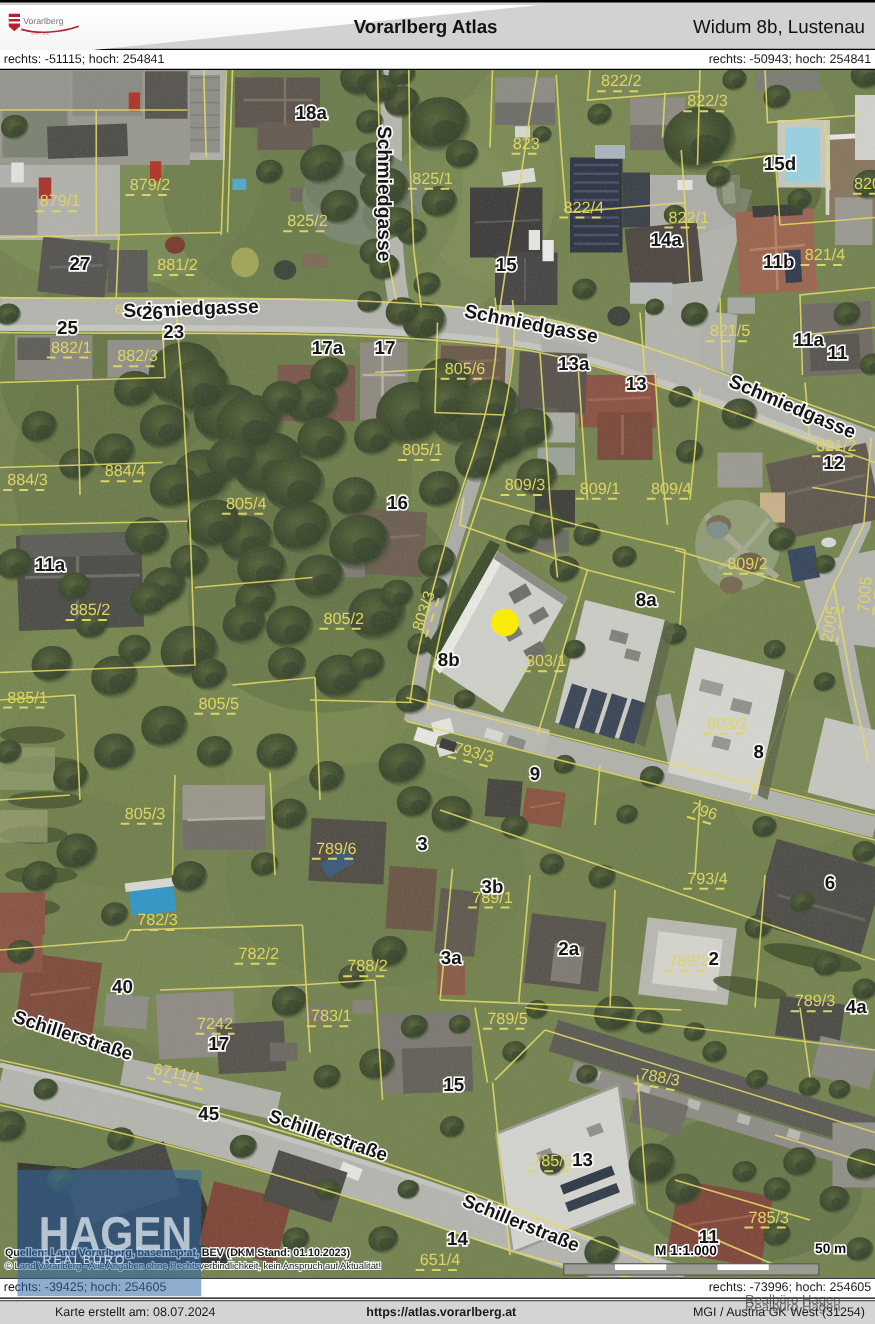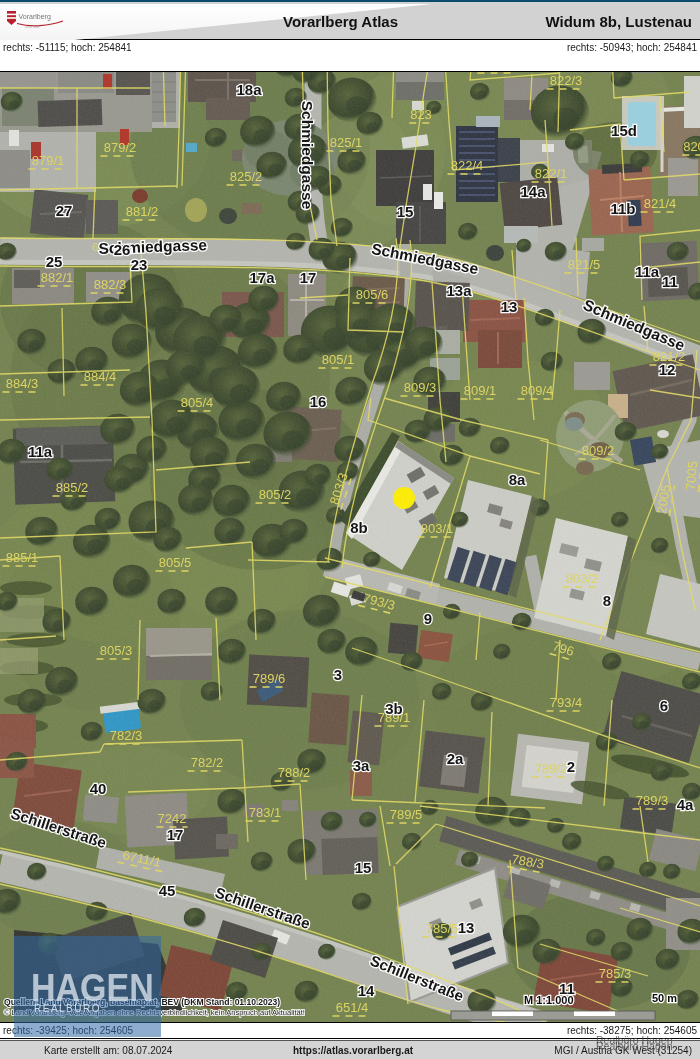--- a/index.html
+++ b/index.html
@@ -1,21 +1,21 @@
 <!DOCTYPE html>
 <html><head><meta charset="utf-8"><title>Vorarlberg Atlas</title>
 <style>
 html,body{margin:0;padding:0;}
 body{width:700px;height:1059px;position:relative;font-family:"Liberation Sans",sans-serif;background:#fff;overflow:hidden;}
 #map{position:absolute;left:0;top:0;}
-.hdr{position:absolute;left:0;top:0;width:700px;height:40px;background:#d2d2d2;border-top:2px solid #0c4a6e;border-bottom:1.5px solid #000;box-sizing:border-box;}
+.hdr{position:absolute;left:0;top:0;width:700px;height:40px;background:#d2d2d2;border-top:2px solid #000000;border-bottom:1.5px solid #000;box-sizing:border-box;}
 .hdrwedge{position:absolute;left:0;top:2px;width:432px;height:37px;background:linear-gradient(to bottom,#fff,#f4f4f4);clip-path:polygon(0 0,100% 0,15% 100%,0 100%);}
 .htitle{position:absolute;top:11px;left:283px;font-size:15px;font-weight:bold;color:#111;}
-.haddr{position:absolute;top:11px;right:8px;font-size:15px;font-weight:bold;color:#111;margin-left:11px;}
-.coordbar{position:absolute;left:0;width:700px;height:32px;background:#fff;font-size:10px;color:#1a1a1a;box-sizing:border-box;}
+.haddr{position:absolute;top:11px;right:8px;font-size:15px;font-weight:normal;color:#111;margin-left:11px;}
+.coordbar{position:absolute;left:0;width:700px;height:16px;background:#fff;font-size:10px;color:#1a1a1a;box-sizing:border-box;}
 .cb1{top:40px;border-bottom:1.5px solid #000;}
 .cb2{top:1022px;border-top:1.5px solid #000;border-bottom:1.5px solid #000;height:17px;}
 .coordbar .l{position:absolute;left:3px;top:2px;}
 .coordbar .r{position:absolute;right:3px;top:2px;}
 .foot{position:absolute;left:0;top:1040px;width:700px;height:19px;background:#d4d4d4;border-top:1px solid #555;font-size:10px;color:#1a1a1a;}
 .foot .l{position:absolute;left:4px;top:4px;margin-left:40px;}
 .foot .c{position:absolute;left:293px;top:4px;font-weight:bold;}
 .foot .r{position:absolute;right:8px;top:4px;}
 .hagen{position:absolute;left:14px;top:936px;width:147px;height:101px;background:rgba(50,105,165,0.55);}
 .hagen .big{position:absolute;left:17px;top:30px;font-size:34px;font-weight:bold;letter-spacing:0px;color:rgba(215,224,234,0.8);transform:scale(1,1.12);transform-origin:left top;}
@@ -1681,21 +1681,21 @@
 <div class="haddr">Widum 8b, Lustenau</div>
 </div>
 
 <div class="coordbar cb1">
     <span class="l">rechts: -51115; hoch: 254841</span>
     <span class="r">rechts: -50943; hoch: 254841</span>
   </div>
 
 <div class="coordbar cb2">
     <span class="l">rechts: -39425; hoch: 254605</span>
-    <span class="r">rechts: -38275; hoch: 254605</span>
+    <span class="r">rechts: -73996; hoch: 254605</span>
   </div>
 
 <div class="foot">
     <span class="l">Karte erstellt am: 08.07.2024</span>
     <span class="c">https://atlas.vorarlberg.at</span>
     <span class="r">MGI / Austria GK West (31254)</span>
   </div>
 
 <div class="wm" style="left:596px;top:1034px;">Realbüro Hagen</div>
 <div class="wm" style="left:596px;top:1040px;">Realbüro Hagen</div>

